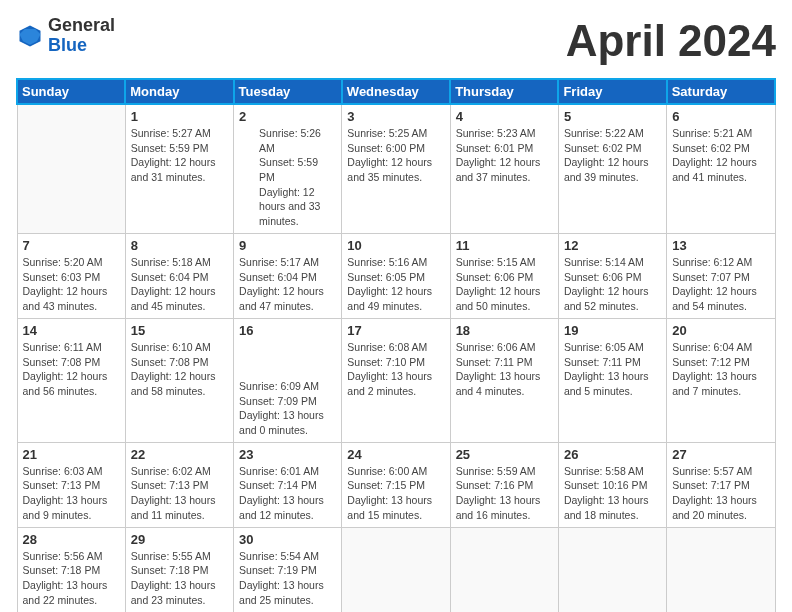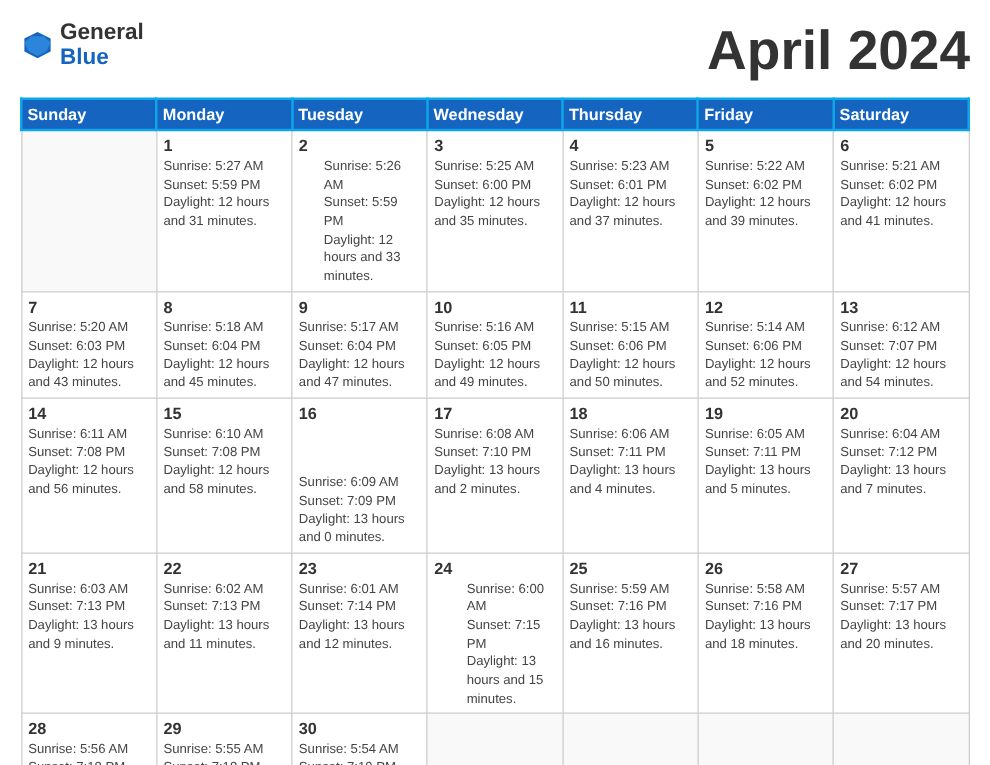--- a/index.html
+++ b/index.html
@@ -253,34 +253,34 @@
 Daylight: 13 hours and 11 minutes.</div>
         </td>
         <td>
           <span class="day-num">23</span>
           <div class="cell-text" style="white-space: pre-line;">Sunrise: 6:01 AM
 Sunset: 7:14 PM
 Daylight: 13 hours and 12 minutes.</div>
         </td>
         <td>
           <span class="day-num">24</span>
-          <div class="cell-text" style="white-space: pre-line; margin-left: 26px;">Sunrise: 6:00 AM
+          <div class="cell-text" style="white-space: pre-line;">Sunrise: 6:00 AM
 Sunset: 7:15 PM
 Daylight: 13 hours and 15 minutes.</div>
         </td>
         <td>
           <span class="day-num">25</span>
           <div class="cell-text" style="white-space: pre-line;">Sunrise: 5:59 AM
 Sunset: 7:16 PM
 Daylight: 13 hours and 16 minutes.</div>
         </td>
         <td>
           <span class="day-num">26</span>
           <div class="cell-text" style="white-space: pre-line;">Sunrise: 5:58 AM
-Sunset: 7:16 PM
+Sunset: 10:16 PM
 Daylight: 13 hours and 18 minutes.</div>
         </td>
         <td>
           <span class="day-num">27</span>
           <div class="cell-text" style="white-space: pre-line;">Sunrise: 5:57 AM
 Sunset: 7:17 PM
 Daylight: 13 hours and 20 minutes.</div>
         </td>
       </tr>
       <tr>

